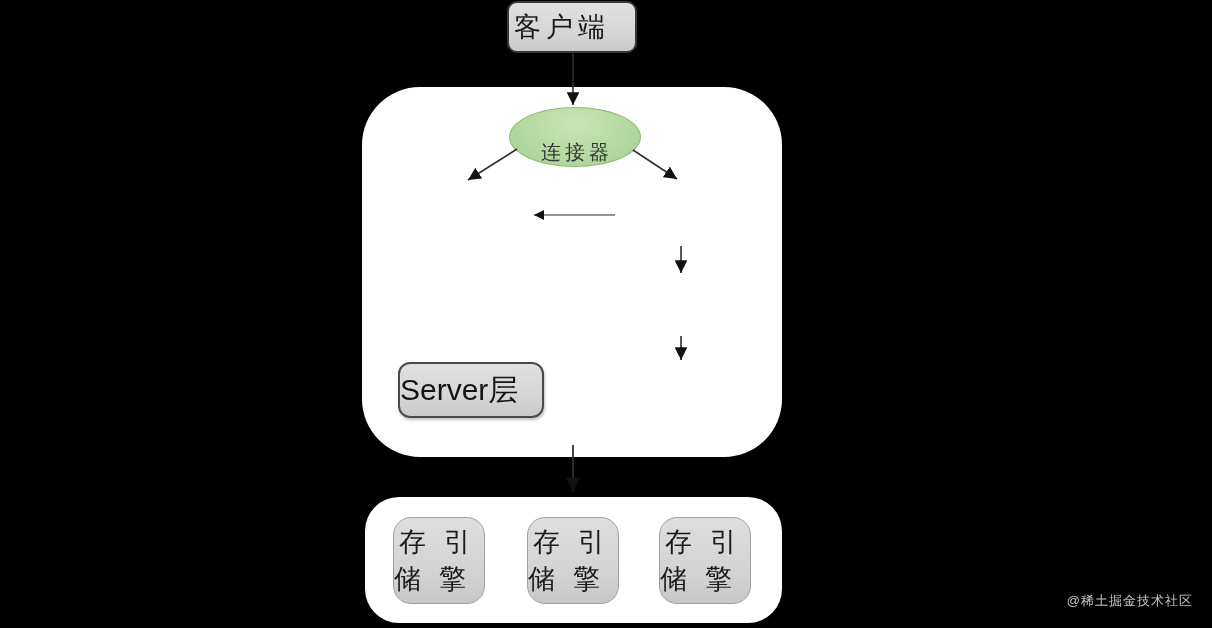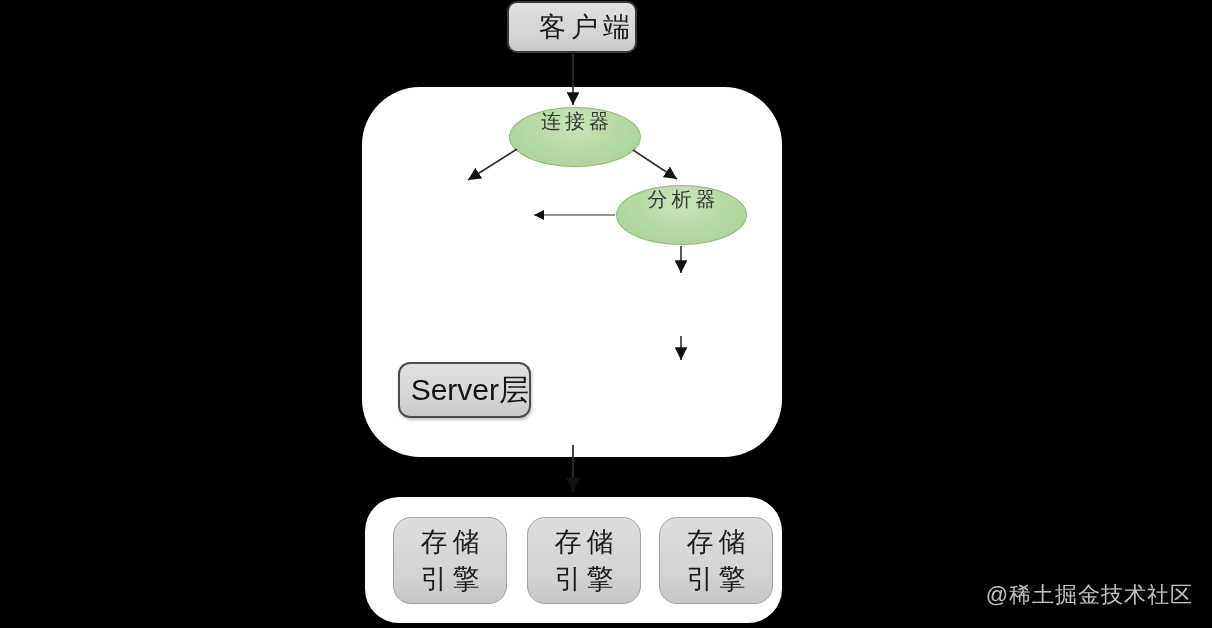--- a/index.html
+++ b/index.html
@@ -33,98 +33,95 @@
     position: absolute;
     background: var(--panel-fill);
   }
   .panel.server { left: 362px; top: 87px; width: 420px; height: 370px; border-radius: 58px; }
   .panel.storage { left: 365px; top: 497px; width: 417px; height: 126px; border-radius: 34px; }
 
   .graybox {
     position: absolute;
     background: linear-gradient(180deg, var(--graybox-fill-light) 0%, var(--graybox-fill) 60%, #c9c9c9 100%);
     border: 2px solid var(--graybox-border);
-    display: flex; align-items: center; justify-content: flex-end;
+    display: flex; align-items: center; justify-content: flex-start;
     color: #1b1b1b;
   }
   .client-box {
     left: 507px; top: 1px; width: 130px; height: 52px;
     border-radius: 10px;
     font-size: 27px; letter-spacing: 5px; padding-left: 5px;
     box-shadow: 2px 2px 3px rgba(0,0,0,0.55);
   }
   .serverlabel-box {
-    left: 398px; top: 362px; width: 133px; height: 56px;
+    left: 398px; top: 362px; width: 146px; height: 56px;
     border-radius: 12px;
     border-color: #4a4a4a;
     font-size: 30px;
     color: #141414;
     box-shadow: 1px 2px 3px rgba(0,0,0,0.25);
   }
   .engine-box {
     position: absolute;
-    top: 517px; width: 114px; height: 87px;
+    top: 517px; width: 92px; height: 87px;
     background: linear-gradient(180deg, #dedede 0%, #d2d2d2 70%, #c6c6c6 100%);
     border: 1px solid var(--engine-border);
     border-radius: 18px;
-    display: flex; flex-direction: column; align-items: center; justify-content: center;
+    display: flex; flex-direction: row; align-items: center; justify-content: center;
     font-size: 27px; line-height: 37px; letter-spacing: 5px;
     color: #1b1b1b;
     text-indent: 5px;
   }
   .engine-box.e1 { left: 393px; }
   .engine-box.e2 { left: 527px; }
   .engine-box.e3 { left: 659px; }
 
   .node {
     position: absolute;
     border-radius: 50%;
     background: radial-gradient(ellipse at 50% 28%, var(--node-fill-light) 0%, var(--node-fill) 58%, #a6d092 100%);
     border: 1px solid var(--node-border);
-    display: flex; align-items: flex-start; justify-content: center;
+    display: flex; align-items: flex-end; justify-content: center;
     font-size: 20px; letter-spacing: 4px; padding-left: 4px;
     color: var(--node-text);
   }
   .node.connector   { left: 509px; top: 107px; width: 132px; height: 60px; }
   .node.query-cache { left: 397px; top: 185px; width: 133px; height: 61px; }
   .node.analyzer    { left: 616px; top: 185px; width: 131px; height: 60px; }
   .node.optimizer   { left: 616px; top: 277px; width: 132px; height: 58px; }
   .node.executor    { left: 615px; top: 364px; width: 130px; height: 58px; }
 
   svg.arrows {
     position: absolute; left: 0; top: 0;
     width: 1212px; height: 628px;
     pointer-events: none;
   }
   .watermark {
     position: absolute;
     right: 19px; bottom: 18px;
-    font-size: 22px;
+    font-size: 13px;
     letter-spacing: 1px;
     color: var(--watermark);
     text-shadow: 0 0 2px rgba(0,0,0,0.6);
   }
 </style>
 </head>
 <body>
 
 <div class="canvas">
 
   <div class="panel server"></div>
   <div class="panel storage"></div>
 
   <div class="graybox client-box">
     <span>客户端</span>
   </div>
 
   <div class="node connector">
     <span>连接器</span>
-  </div>
-  <div class="node analyzer">
-    <span>分析器</span>
   </div>
 
   <div class="graybox serverlabel-box">
     <span>Server层</span>
   </div>
 
   <div class="engine-box e1">
     <span>存储</span>
     <span>引擎</span>
   </div>

